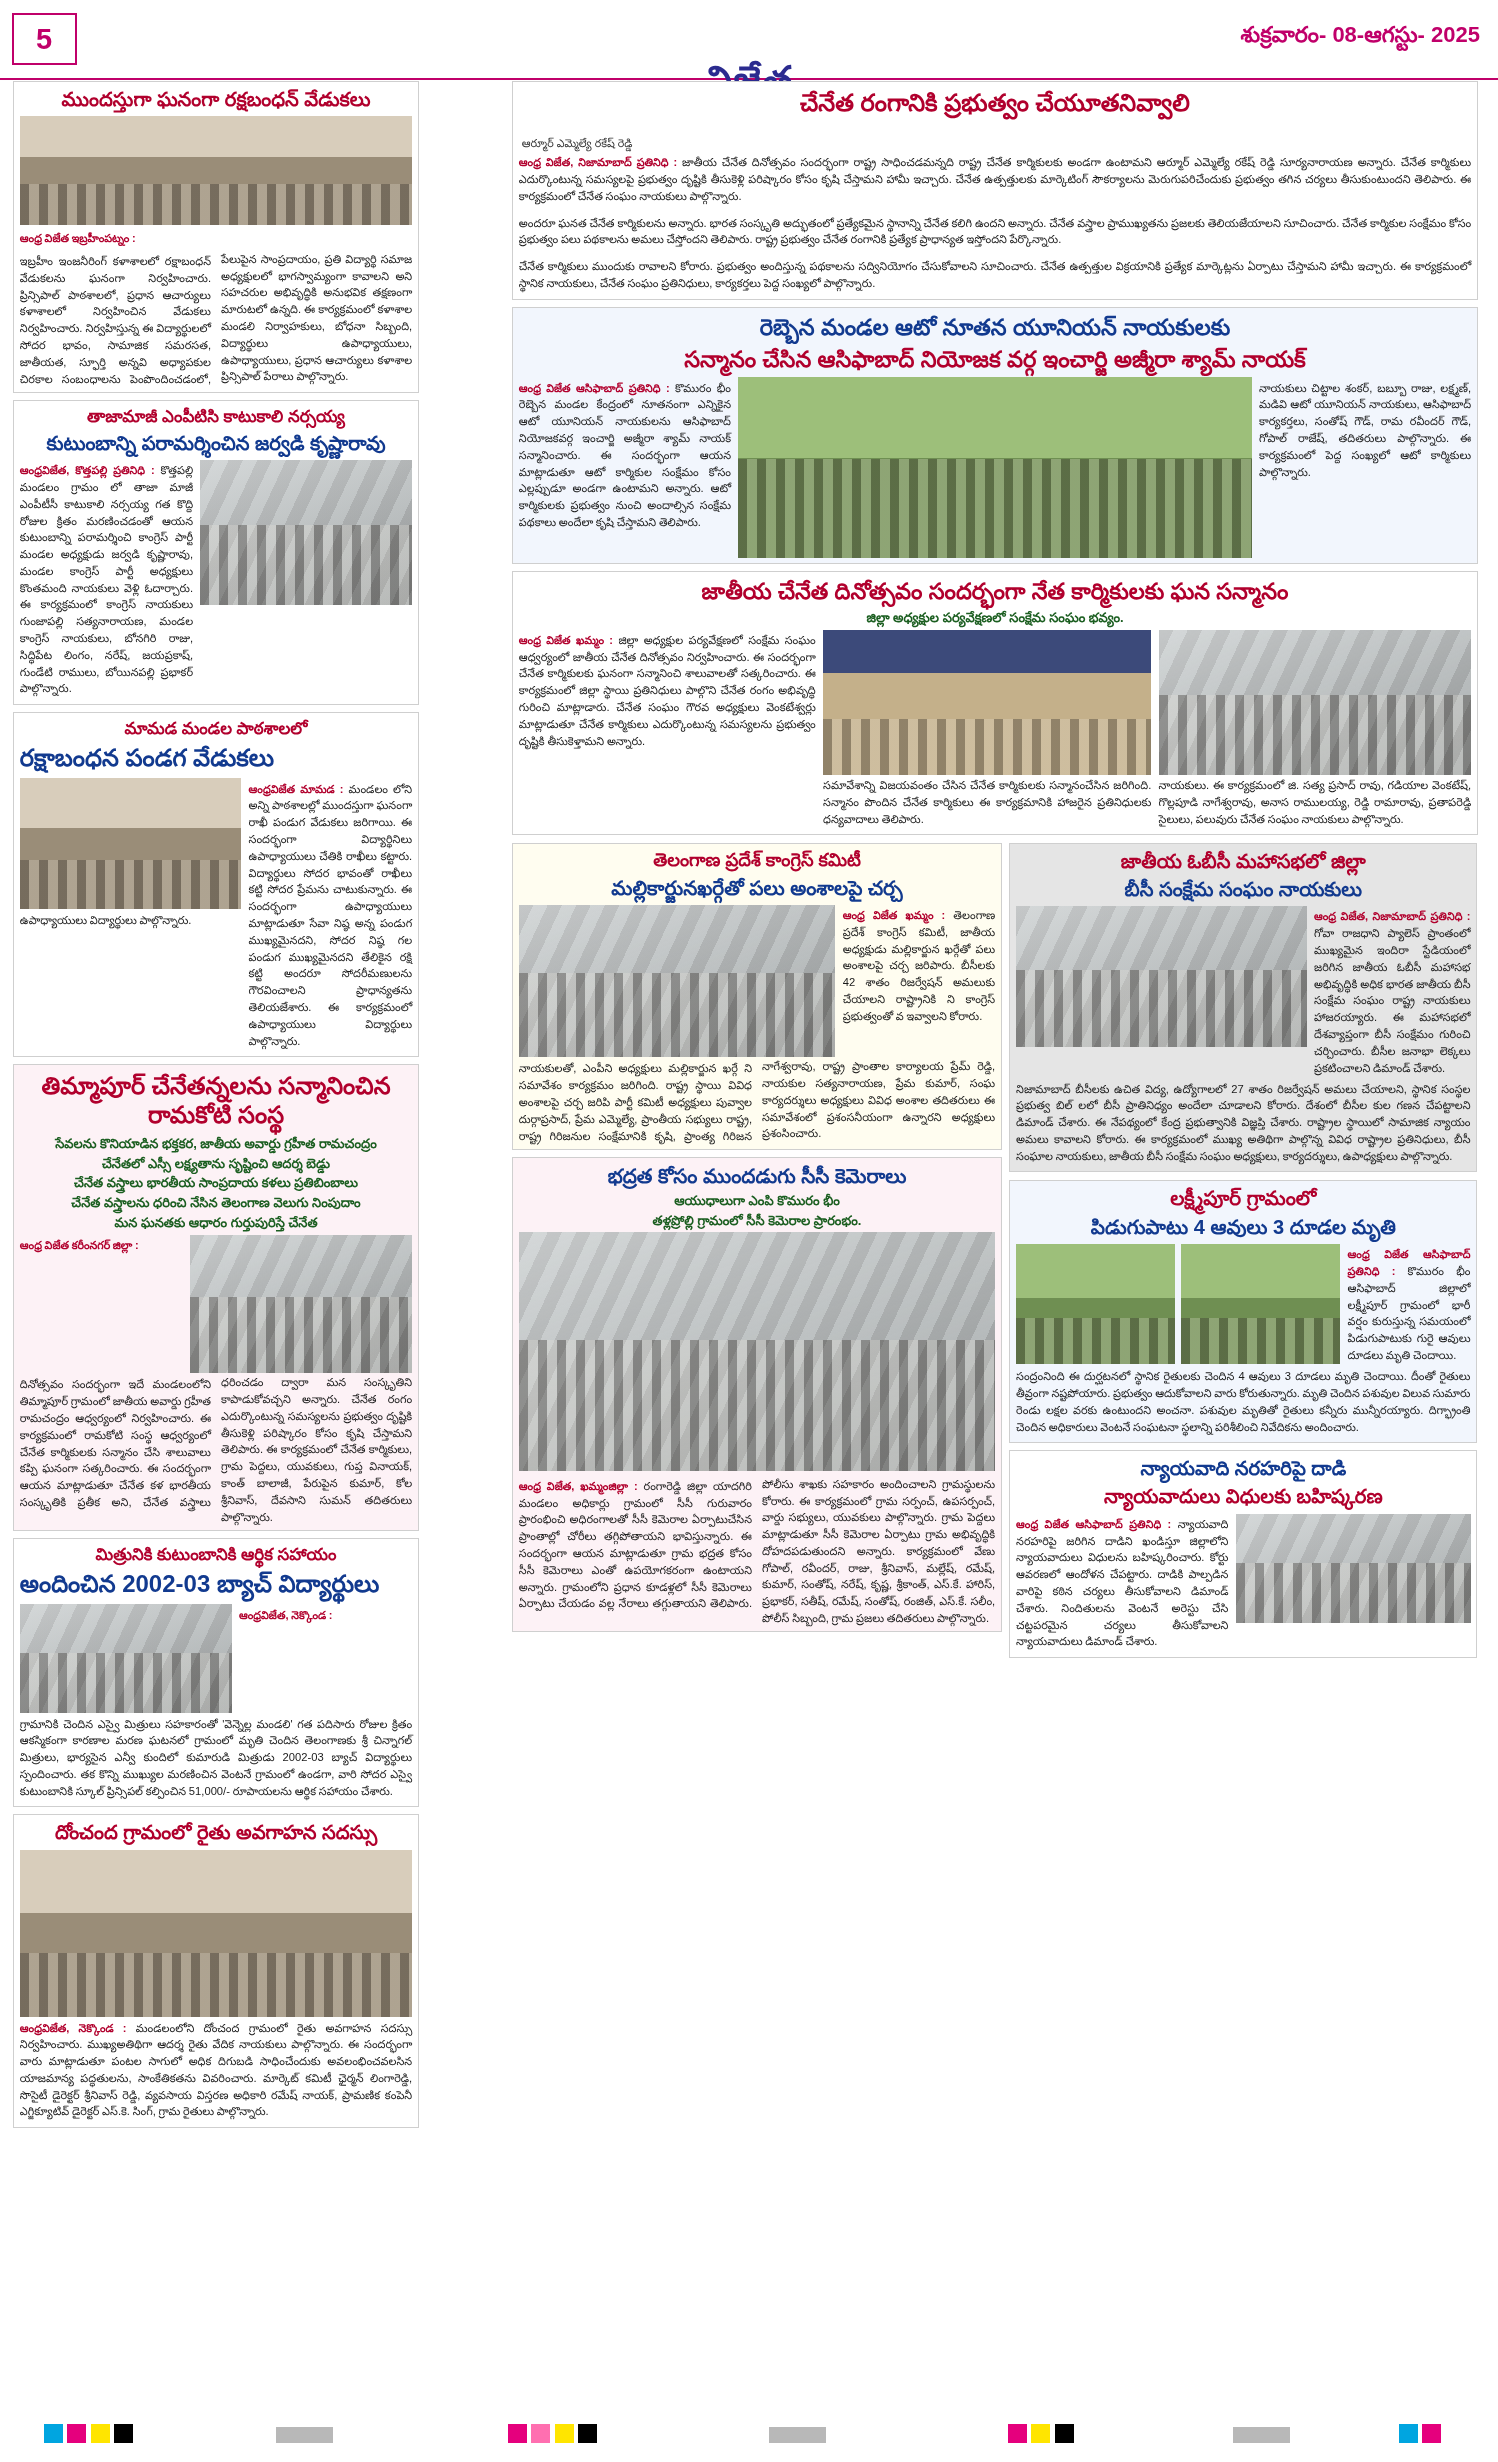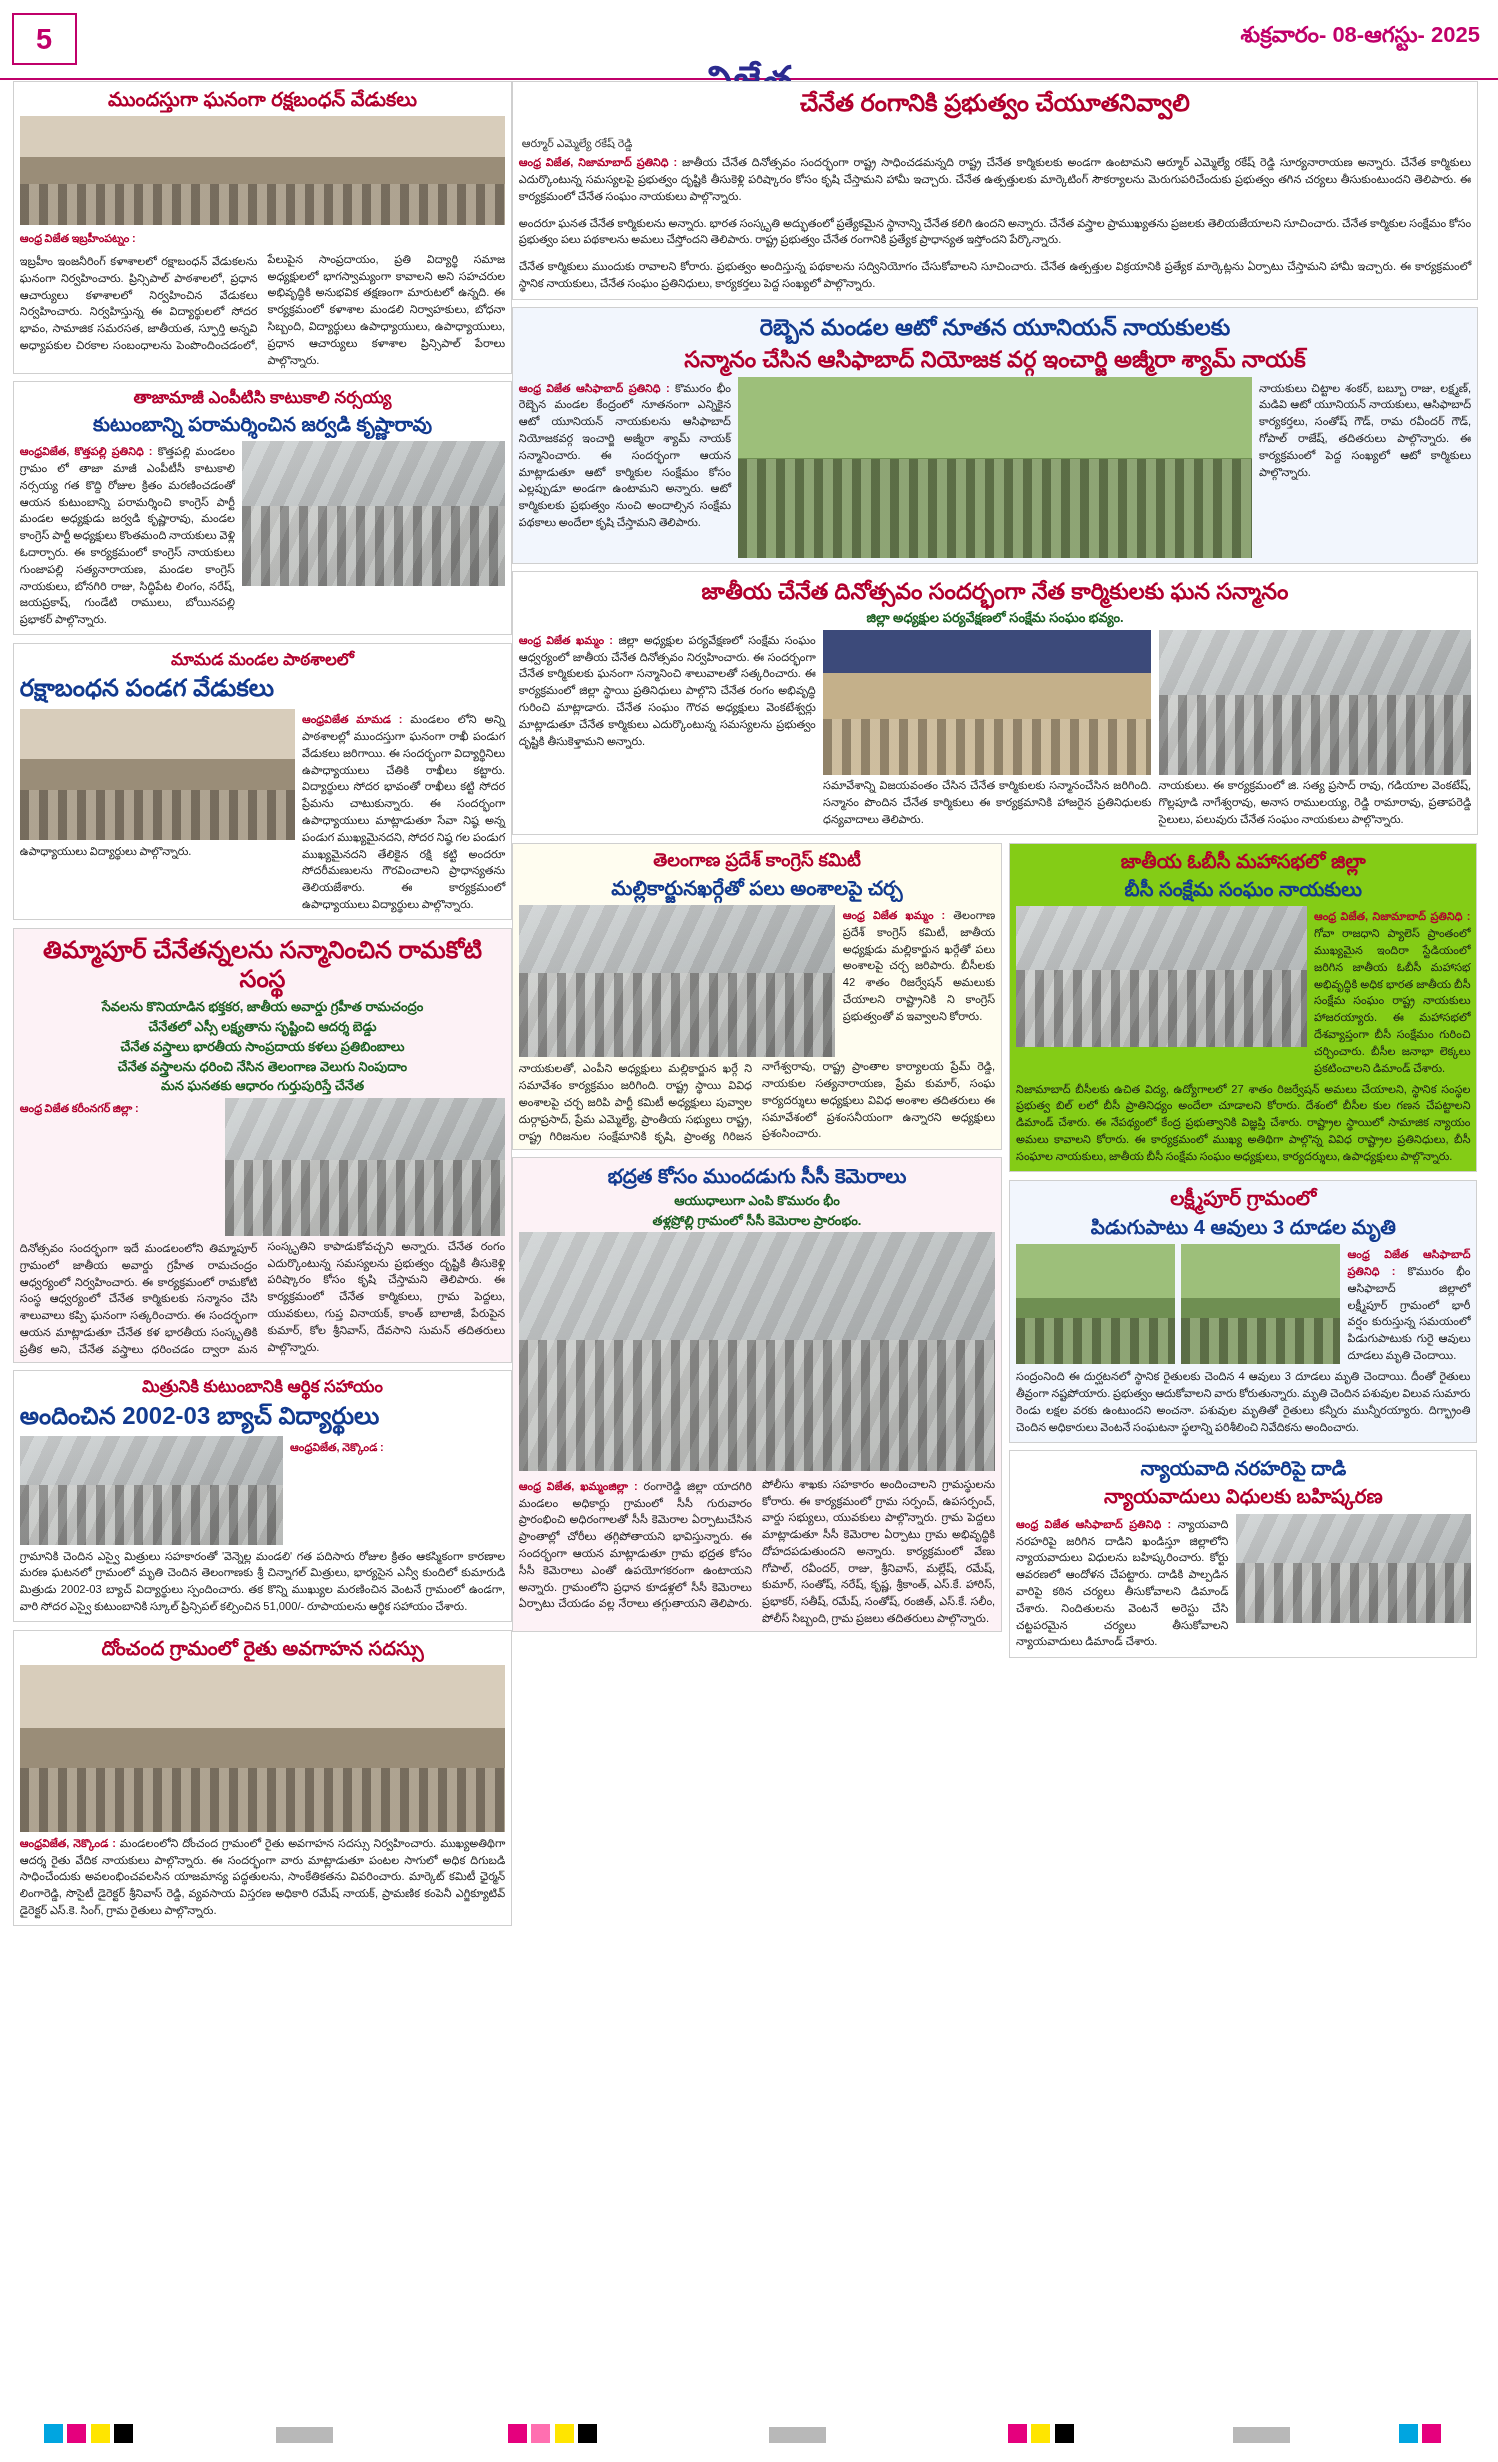--- a/index.html
+++ b/index.html
@@ -37,30 +37,30 @@
   }
   .masthead-date {
     position:absolute; right:19px; top:22px; color:#c0006a;
     font-size:22px; font-weight:bold;
   }
 
   
   .content { position:absolute; left:0; top:81px; width:1499px; height:2284px; }
 
   .col { position:absolute; top:0; }
-  .c1 { left:13px;  width:499px; }
+  .c1 { left:13px;  width:406px; }
   .c2 { left:512px; width:490px; }
 
   .box {
     border:0.7px solid #cfcfcf; background:#ffffff; padding:4.4px 5.8px; margin-bottom:7.3px;
   }
   .box.pink  { background:#fdf2f6; }
   .box.blue  { background:#f2f6fd; }
   .box.cream { background:#fffdf0; }
-  .box.lilac { background:#84cc16; }
+  .box.lilac { background:#e5e5e5; }
 
   h2.head-red {
     color:#b1002d; font-size:19.6px; font-weight:bold; text-align:center;
     margin:1.5px 0 4.4px; line-height:1.22;
   }
   h2.head-blue {
     color:#123a8f; font-size:19.6px; font-weight:bold; text-align:center;
     margin:1.5px 0 4.4px; line-height:1.22;
   }
   h2.head-big {

